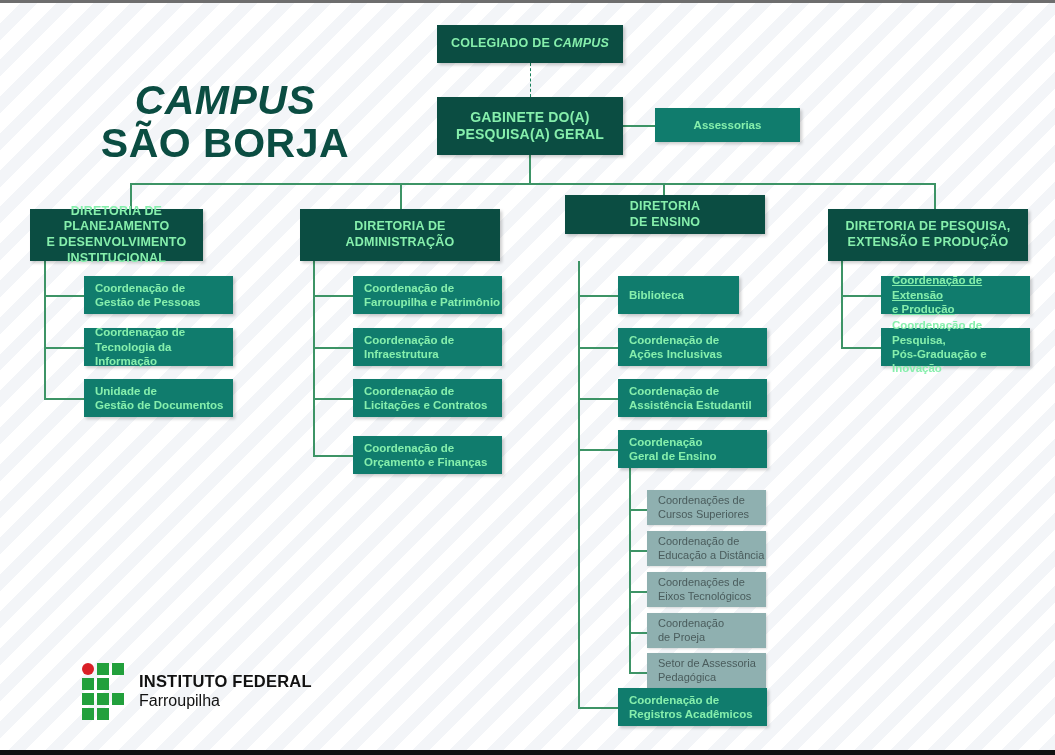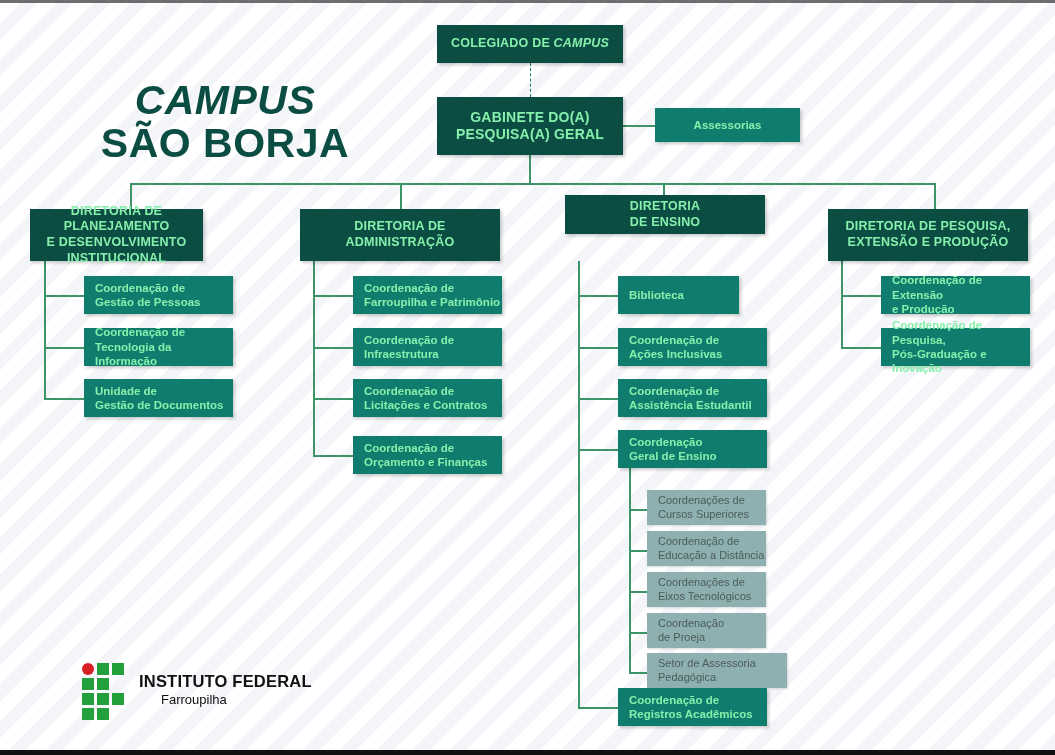--- a/index.html
+++ b/index.html
@@ -61,21 +61,21 @@
   #title .l1{ display:block; font-size:41px; font-style:italic; letter-spacing:.5px; }
   #title .l2{ display:block; font-size:41px; letter-spacing:.5px; }
 
   
   #logo{ position:absolute; left:82px; top:660px; z-index:6; }
   .logomark{ position:relative; width:48px; height:48px; float:left; }
   .sq{ position:absolute; width:12px; height:12px; background:#22a03c; }
   .dot{ position:absolute; width:12px; height:12px; border-radius:50%; background:#d91f26; }
   #logotext{ float:left; margin-left:9px; padding-top:9px; }
   #logotext .t1{ font-size:16.5px; font-weight:bold; color:#111; letter-spacing:.2px; display:block; }
-  #logotext .t2{ font-size:13px; color:#111; display:block; margin-top:1px;margin-left:22px; }
+  #logotext .t2{ font-size:16px; color:#111; display:block; margin-top:1px; }
 </style>
 </head>
 <body>
 
 <div id="canvas">
 
   <div id="title">
     <span class="l1">CAMPUS</span>
     <span class="l2">SÃO BORJA</span>
   </div>
@@ -211,39 +211,39 @@
     <span>Eixos Tecnológicos</span>
   </div>
 
   <div class="ln hln" style="left:629px;top:629px;width:18px;"></div>
   <div class="box muted" style="left:647px;top:610px;width:119px;height:35px;">
     <span>Coordenação</span>
     <span>de Proeja</span>
   </div>
 
   <div class="ln hln" style="left:629px;top:669px;width:18px;"></div>
-  <div class="box muted" style="left:647px;top:650px;width:140px;height:35px;">
+  <div class="box muted" style="left:647px;top:650px;width:119px;height:35px;">
     <span>Setor de Assessoria</span>
     <span>Pedagógica</span>
   </div>
 
   <div class="ln hln" style="left:578px;top:704px;width:40px;"></div>
   <div class="box teal" style="left:618px;top:685px;width:149px;height:38px;">
     <span>Coordenação de</span>
     <span>Registros Acadêmicos</span>
   </div>
 
   <div class="box dark" style="left:828px;top:206px;width:200px;height:52px;">
     <span>DIRETORIA DE PESQUISA,</span>
     <span>EXTENSÃO E PRODUÇÃO</span>
   </div>
   <div class="ln vln" style="left:841px;top:258px;height:88px;"></div>
 
   <div class="ln hln" style="left:841px;top:292px;width:40px;"></div>
-  <div class="box teal" style="left:881px;top:273px;width:149px;height:38px;">
+  <div class="box teal" style="left:881px;top:273px;width:149px;height:38px;text-decoration:underline;">
     <span>Coordenação de Extensão</span>
     <span>e Produção</span>
   </div>
 
   <div class="ln hln" style="left:841px;top:344px;width:40px;"></div>
   <div class="box teal" style="left:881px;top:325px;width:149px;height:38px;">
     <span>Coordenação de Pesquisa,</span>
     <span>Pós-Graduação e Inovação</span>
   </div>
 

